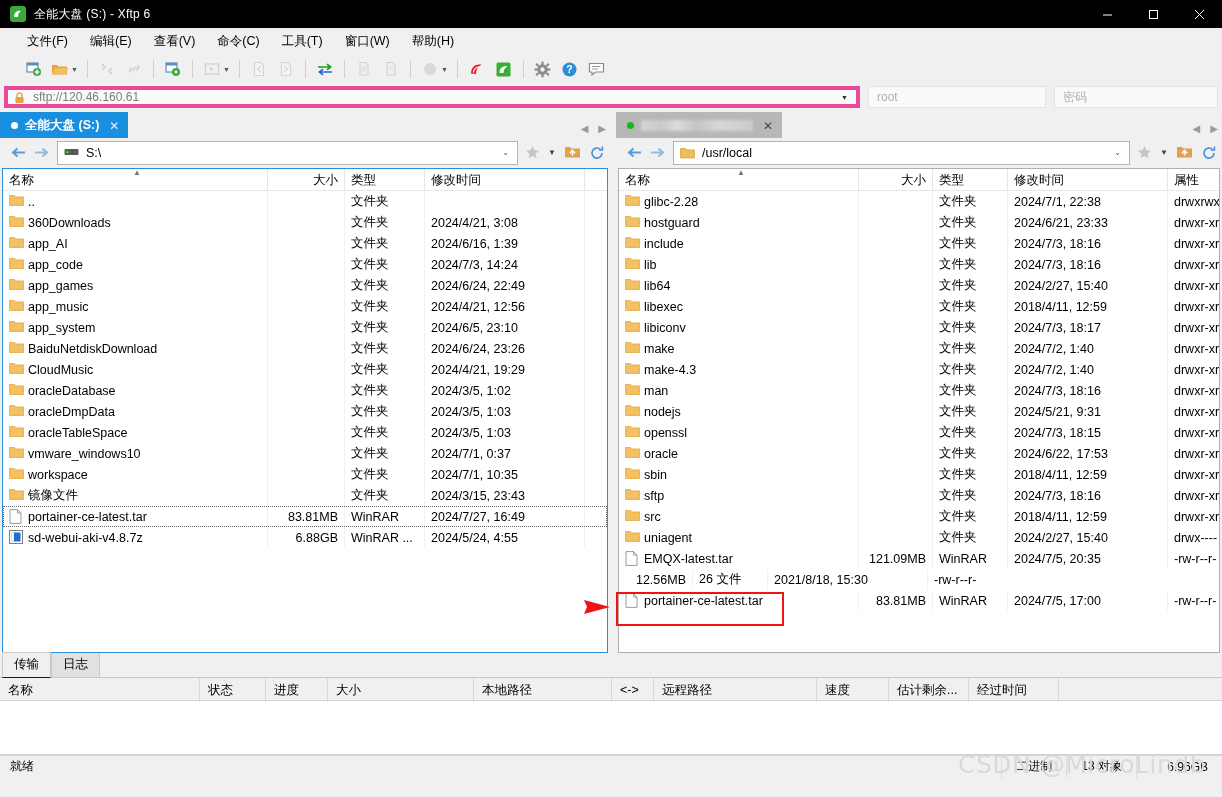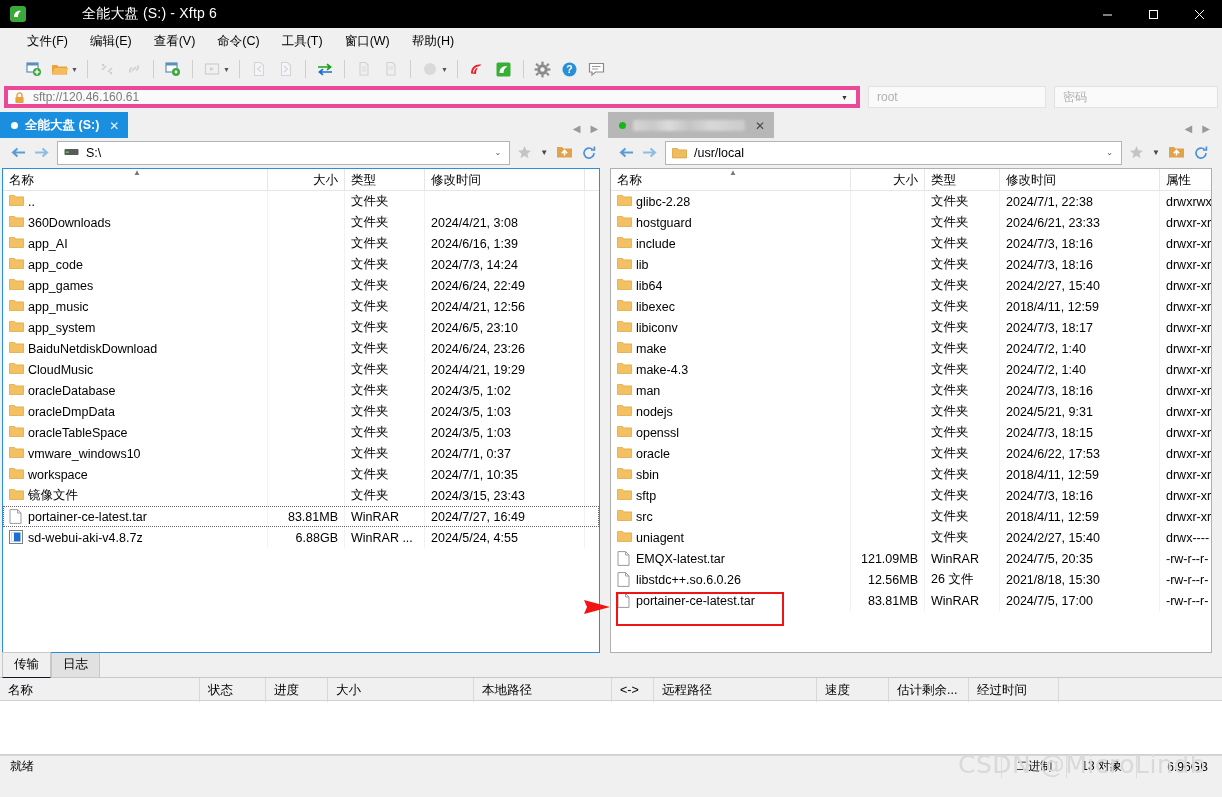--- a/index.html
+++ b/index.html
@@ -16,21 +16,21 @@
   .titlebar {
     height:28px; background:#000; color:#fff;
     display:flex; align-items:center; position:relative;
   }
   .app-icon {
     width:16px;height:16px;margin-left:10px;margin-right:8px;
     background:#3aa93a; border-radius:3px;
     display:flex;align-items:center;justify-content:center;
     font-size:10px; color:#fff; font-weight:bold;
   }
-  .title-text { font-size:14px; letter-spacing:.2px;margin-left:48px; }
+  .title-text { font-size:12px; letter-spacing:.2px; }
   .win-controls { position:absolute; right:0; top:0; height:28px; display:flex; }
   .win-btn {
     width:46px;height:28px;display:flex;align-items:center;justify-content:center;
     color:#fff; font-size:12px;
   }
 
   
   .menubar {
     height:26px; background:#f0f0f0; display:flex; align-items:center;
     padding-left:16px; border-bottom:0px solid #ddd;
@@ -57,21 +57,21 @@
   .addr-text { color:#7b7b7b; font-size:12px; }
   .addr-caret { position:absolute; right:8px; font-size:7px; color:#333; }
   .cred-field {
     height:22px; background:#fafafa; border:1px solid #e2e2e2;
     display:flex; align-items:center; padding:0 8px; color:#b0b0b0; font-size:12px;
   }
   .cred-user { flex:0 0 178px; margin-left:8px;}
   .cred-pass { flex:1; margin-left:8px; }
 
   
-  .panes { display:flex; height:543px; background:#f0f0f0; padding:0 8px 0 0; }
+  .panes { display:flex; height:543px; background:#f0f0f0; padding:0 0 0 0; }
   .pane { position:relative; display:flex; flex-direction:column; }
   .pane.left  { width:616px; }
   .pane.right { width:606px; }
 
   
   .tabstrip { height:26px; display:flex; align-items:flex-end; position:relative; background:#f0f0f0;}
   .tab {
     height:26px; display:flex; align-items:center; padding:0 8px 0 10px;
     font-size:12.5px; border:1px solid transparent; border-bottom:none;
     position:relative; min-width:120px;
@@ -923,27 +923,20 @@
                   <path d="M8.6 0.6 V4 H12" fill="none" stroke="#9a9a9a" stroke-width="1"></path>
                 </svg></span>
               <span>EMQX-latest.tar</span>
             </div>
             <div class="cell c-size-r num">121.09MB</div>
             <div class="cell c-type-r">WinRAR</div>
             <div class="cell c-time-r">2024/7/5, 20:35</div>
             <div class="cell c-attr-r">-rw-r--r-</div>
           </div>
           <div class="row">
-            <div class="cell c-name-r">
-              <span class="ficon"><svg width="13" height="15" viewBox="0 0 13 15">
-                  <path d="M1 0.6 h7.6 L12 4 v10.4 H1 Z" fill="#fff" stroke="#9a9a9a" stroke-width="1"></path>
-                  <path d="M8.6 0.6 V4 H12" fill="none" stroke="#9a9a9a" stroke-width="1"></path>
-                </svg></span>
-              <span>libstdc++.so.6.0.26</span>
-            </div>
             <div class="cell c-size-r num">12.56MB</div>
             <div class="cell c-type-r">26 文件</div>
             <div class="cell c-time-r">2021/8/18, 15:30</div>
             <div class="cell c-attr-r">-rw-r--r-</div>
           </div>
           <div class="row">
             <div class="cell c-name-r">
               <span class="ficon"><svg width="13" height="15" viewBox="0 0 13 15">
                   <path d="M1 0.6 h7.6 L12 4 v10.4 H1 Z" fill="#fff" stroke="#9a9a9a" stroke-width="1"></path>
                   <path d="M8.6 0.6 V4 H12" fill="none" stroke="#9a9a9a" stroke-width="1"></path>

